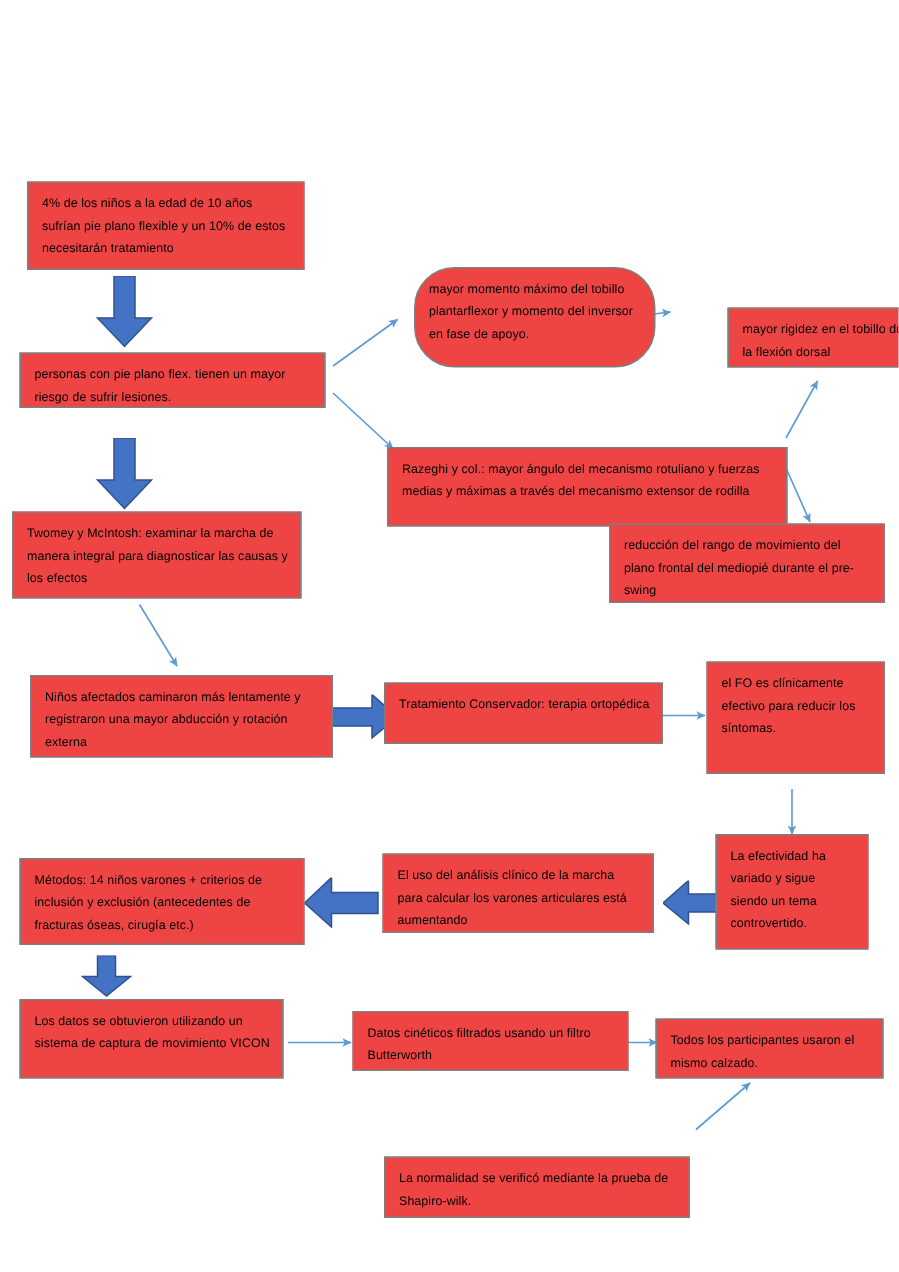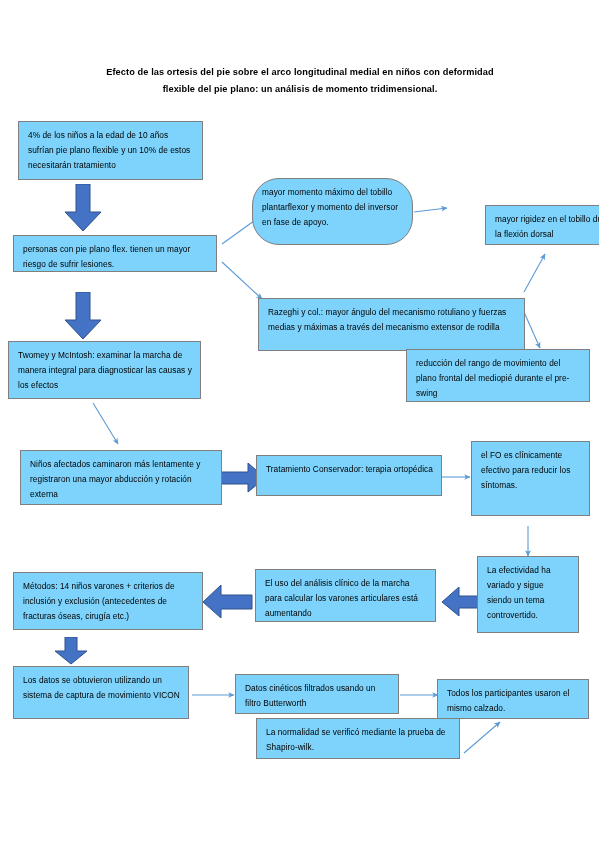--- a/index.html
+++ b/index.html
@@ -20,41 +20,37 @@
     font-weight:bold;
     line-height:17px;
     color:#000;
     letter-spacing:0.1px;
   }
 
   .box{
     position:absolute;
     box-sizing:border-box;
     border:1px solid #7f7f7f;
-    background:#7dd3fc;
+    background:#ef4444;
     color:#000;
     font-size:8.3px;
     line-height:15px;
     padding:6px 8px 5px 9px;
     letter-spacing:0.05px;
   }
 
   svg.arrows{position:absolute;left:0;top:0;width:599px;height:848px;pointer-events:none;}
 
   .blockarrow{position:absolute;}
 </style>
 </head>
 <body>
 
 <div class="canvas">
 
-  <div class="title">
-    <div>Efecto de las ortesis del pie sobre el arco longitudinal medial en niños con deformidad</div>
-    <div>flexible del pie plano: un análisis de momento tridimensional.</div>
-  </div>
 
   <svg class="arrows" viewBox="0 0 599 848">
     <defs>
       <marker id="ah" markerWidth="7" markerHeight="7" refX="5.2" refY="2.6" orient="auto" markerUnits="strokeWidth">
         <path d="M0,0 L5.6,2.6 L0,5.2 L1.4,2.6 Z" fill="#5B9BD5"></path>
       </marker>
     </defs>
     <g stroke="#5B9BD5" stroke-width="1.1" fill="none" marker-end="url(#ah)">
 
       <line x1="222" y1="244" x2="265" y2="213"></line>
@@ -102,21 +98,21 @@
   </svg>
 
   <svg class="blockarrow" style="left:54px;top:637px;width:34px;height:28px;" viewBox="0 0 34 28">
     <path d="M11,0 L23,0 L23,14 L33,14 L17,27 L1,14 L11,14 Z" fill="#4472C4" stroke="#2F528F" stroke-width="1"></path>
   </svg>
 
   <div class="box" style="left:18px;top:121px;width:185px;height:59px;">4% de los niños a la edad de 10 años sufrían pie plano flexible y un 10% de estos necesitarán tratamiento</div>
 
   <div class="box" style="left:13px;top:235px;width:204px;height:37px;">personas con pie plano flex. tienen un mayor riesgo de sufrir lesiones.</div>
 
-  <div class="box" style="left:252px;top:178px;width:161px;height:67px;border-radius:27px;">mayor momento máximo del tobillo plantarflexor y momento del inversor en fase de apoyo.</div>
+  <div class="box" style="left:276px;top:178px;width:161px;height:67px;border-radius:27px;">mayor momento máximo del tobillo plantarflexor y momento del inversor en fase de apoyo.</div>
 
   <div class="box" style="left:443px;top:205px;width:147px;height:40px;margin-left:42px;">mayor rigidez en el tobillo durante la flexión dorsal</div>
 
   <div class="box" style="left:258px;top:274px;width:267px;height:53px;margin-top:24px;">Razeghi y col.: mayor ángulo del mecanismo rotuliano y fuerzas medias y máximas a través del mecanismo extensor de rodilla</div>
 
   <div class="box" style="left:406px;top:349px;width:184px;height:53px;">reducción del rango de movimiento del plano frontal del mediopié durante el pre-swing</div>
 
   <div class="box" style="left:8px;top:341px;width:193px;height:58px;">Twomey y McIntosh: examinar la marcha de manera integral para diagnosticar las causas y los efectos</div>
 
   <div class="box" style="left:20px;top:450px;width:202px;height:55px;">Niños afectados caminaron más lentamente y registraron una mayor abducción y rotación externa</div>
@@ -126,19 +122,19 @@
   <div class="box" style="left:471px;top:441px;width:119px;height:75px;">el FO es clínicamente efectivo para reducir los síntomas.</div>
 
   <div class="box" style="left:477px;top:556px;width:102px;height:77px;">La efectividad ha variado y sigue siendo un tema controvertido.</div>
 
   <div class="box" style="left:255px;top:569px;width:181px;height:53px;">El uso del análisis clínico de la marcha para calcular los varones articulares está aumentando</div>
 
   <div class="box" style="left:13px;top:572px;width:190px;height:58px;">Métodos: 14 niños varones + criterios de inclusión y exclusión (antecedentes de fracturas óseas, cirugía etc.)</div>
 
   <div class="box" style="left:13px;top:666px;width:176px;height:53px;">Los datos se obtuvieron utilizando un sistema de captura de movimiento VICON</div>
 
-  <div class="box" style="left:235px;top:674px;width:164px;height:40px;">Datos cinéticos filtrados usando un filtro Butterworth</div>
+  <div class="box" style="left:235px;top:674px;width:184px;height:40px;">Datos cinéticos filtrados usando un filtro Butterworth</div>
 
   <div class="box" style="left:437px;top:679px;width:152px;height:40px;">Todos los participantes usaron el mismo calzado.</div>
 
-  <div class="box" style="left:256px;top:718px;width:204px;height:41px;">La normalidad se verificó mediante la prueba de Shapiro-wilk.</div>
+  <div class="box" style="left:256px;top:771px;width:204px;height:41px;">La normalidad se verificó mediante la prueba de Shapiro-wilk.</div>
 
 </div>
 
 </body></html>

